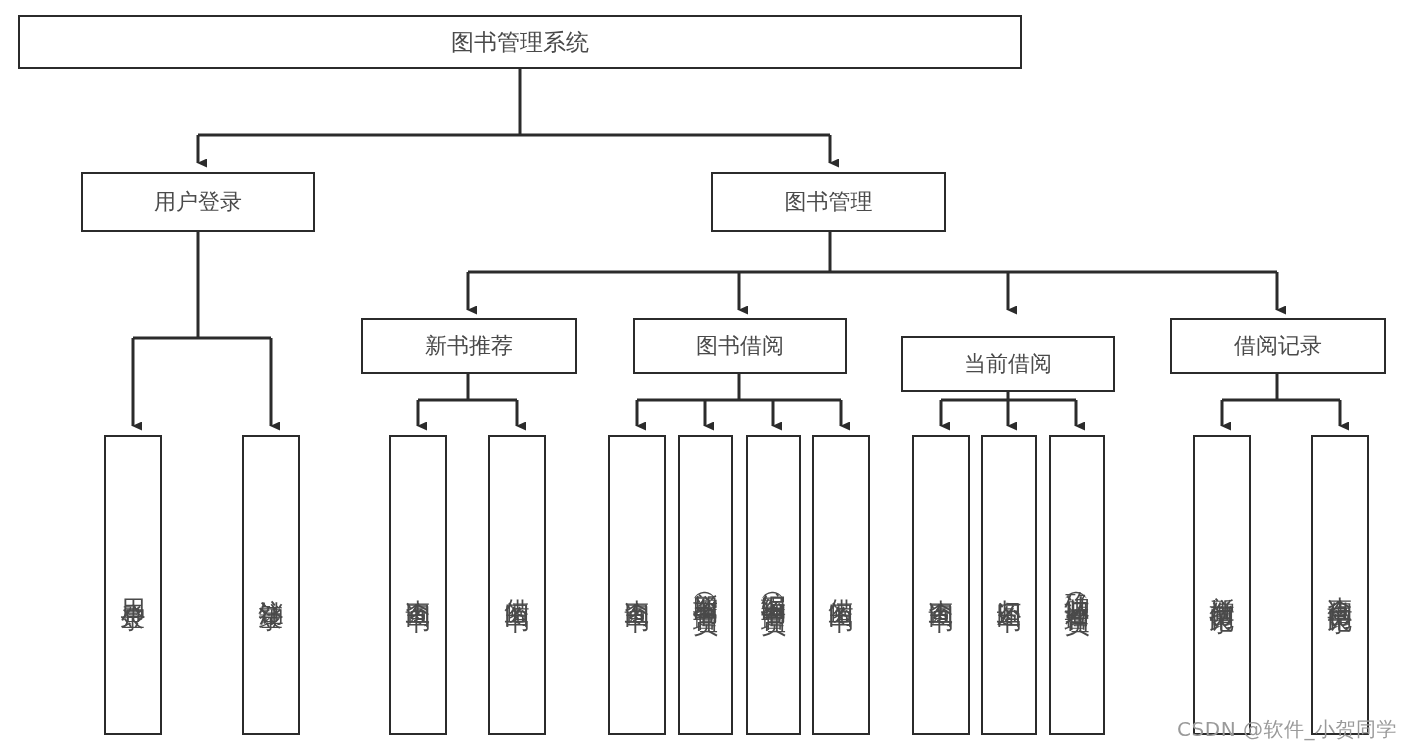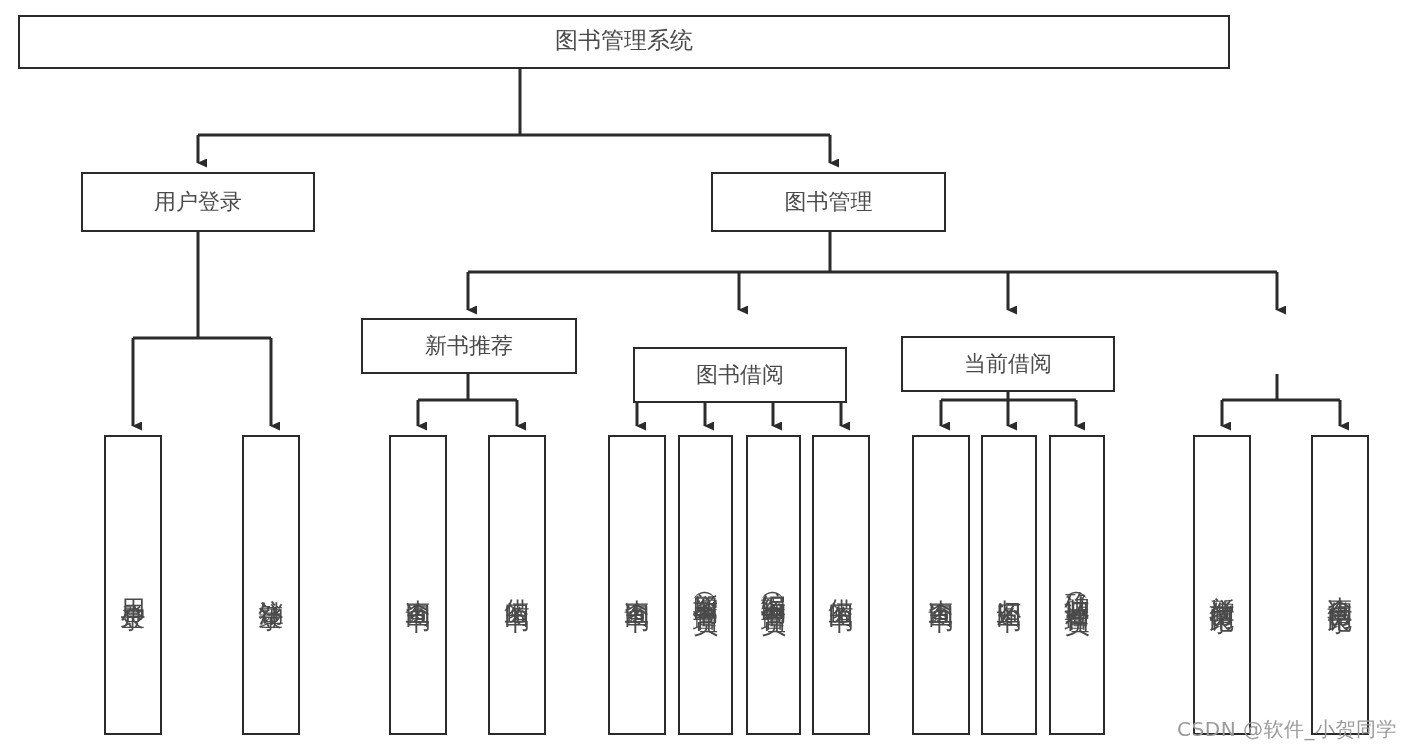--- a/index.html
+++ b/index.html
@@ -39,23 +39,22 @@
   .node .label {
     display: block;
     text-align: center;
     line-height: 1.15;
     color: #4a4a4a;
   }
   
   .node.root {
     left: 18px;
     top: 15px;
-    width: 1212px;
+    width: 1004px;
     height: 54px;
-    font-family: Liberation Mono, monospace;
   }
   .node.root .label {
     font-size: 23px;
   }
   
   .node.hbox .label {
     font-size: 22px;
   }
   
   .node.leaf {
@@ -149,28 +148,31 @@
   </div>
 
   <div class="node hbox" style="left:711px; top:172px; width:235px; height:60px;">
     <span class="label">图书管理</span>
   </div>
 
   <div class="node hbox" style="left:361px; top:318px; width:216px; height:56px;font-family:Liberation Serif, serif;">
     <span class="label">新书推荐</span>
   </div>
 
-  <div class="node hbox" style="left:633px; top:318px; width:214px; height:56px;margin-top:29px;">
+  <div class="node hbox" style="left:633px; top:318px; width:214px; height:56px;">
     <span class="label">图书借阅</span>
   </div>
 
   <div class="node hbox" style="left:901px; top:336px; width:214px; height:56px;">
     <span class="label">当前借阅</span>
   </div>
 
+  <div class="node hbox" style="left:1170px; top:318px; width:216px; height:56px;">
+    <span class="label">借阅记录</span>
+  </div>
 
   <div class="node leaf" style="left:104px; top:435px; width:58px; height:300px;">
     <span class="label">用户登录</span>
   </div>
 
   <div class="node leaf" style="left:242px; top:435px; width:58px; height:300px;">
     <span class="label">注销登录</span>
   </div>
 
   <div class="node leaf" style="left:389px; top:435px; width:58px; height:300px;">

